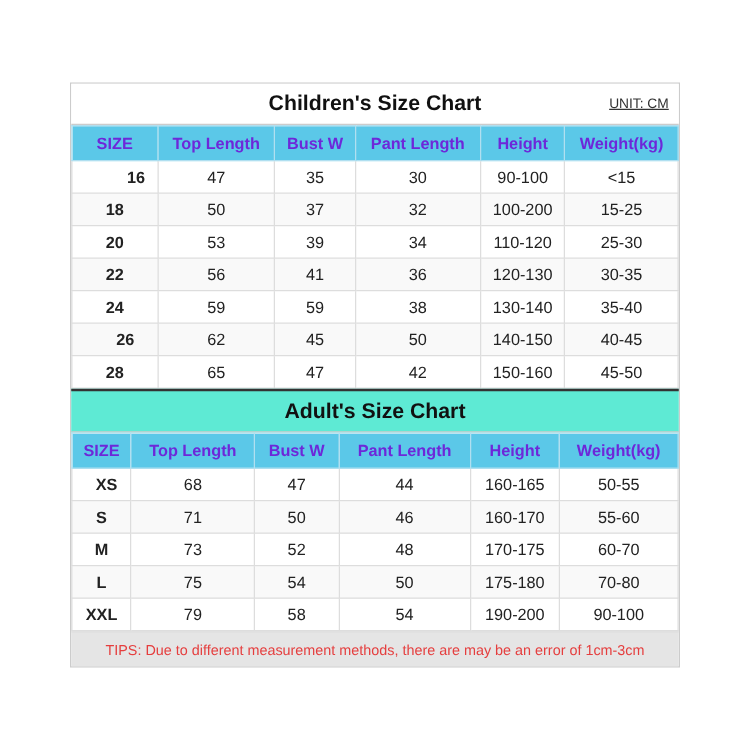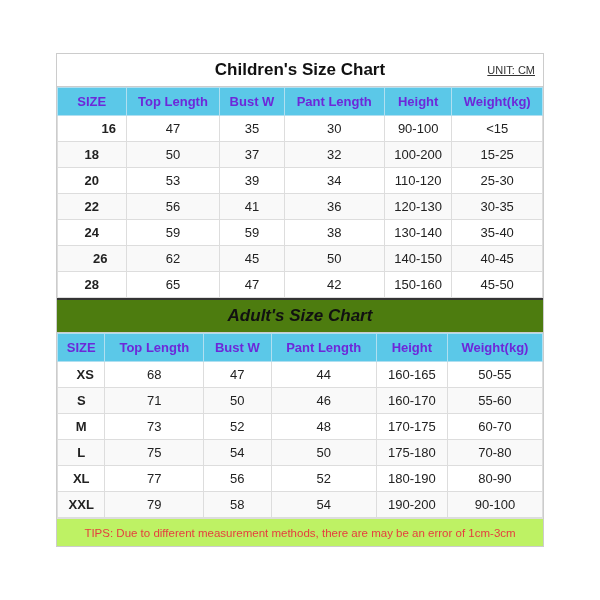--- a/index.html
+++ b/index.html
@@ -61,32 +61,31 @@
       font-size: 13px;
       color: #222;
     }
     tr:nth-child(even) td {
       background: #f9f9f9;
     }
     tr:nth-child(odd) td {
       background: #fff;
     }
     .adult-section-title-row {
-      background: #4d7c0f;
+      background: #5eead4;
       border-top: 2px solid #333;
       border-bottom: 1px solid #ccc;
       padding: 6px 10px;
       display: flex;
       align-items: center;
       justify-content: center;
-      font-style: italic;
     }
     .tips-row {
       padding: 6px 10px;
-      background: #bef264;
+      background: #e5e5e5;
       border-top: 1px solid #ddd;
       text-align: center;
     }
     .tips-text {
       color: #e53e3e;
       font-size: 11.5px;
     }
   </style>
 </head>
 <body>
@@ -211,28 +210,20 @@
         </tr>
         <tr>
           <td style="font-weight: bold;">L</td>
           <td>75</td>
           <td>54</td>
           <td>50</td>
           <td>175-180</td>
           <td>70-80</td>
         </tr>
         <tr>
-          <td style="font-weight: bold;">XL</td>
-          <td>77</td>
-          <td>56</td>
-          <td>52</td>
-          <td>180-190</td>
-          <td>80-90</td>
-        </tr>
-        <tr>
           <td style="font-weight: bold;">XXL</td>
           <td>79</td>
           <td>58</td>
           <td>54</td>
           <td>190-200</td>
           <td>90-100</td>
         </tr>
       </tbody>
   </table>
 

